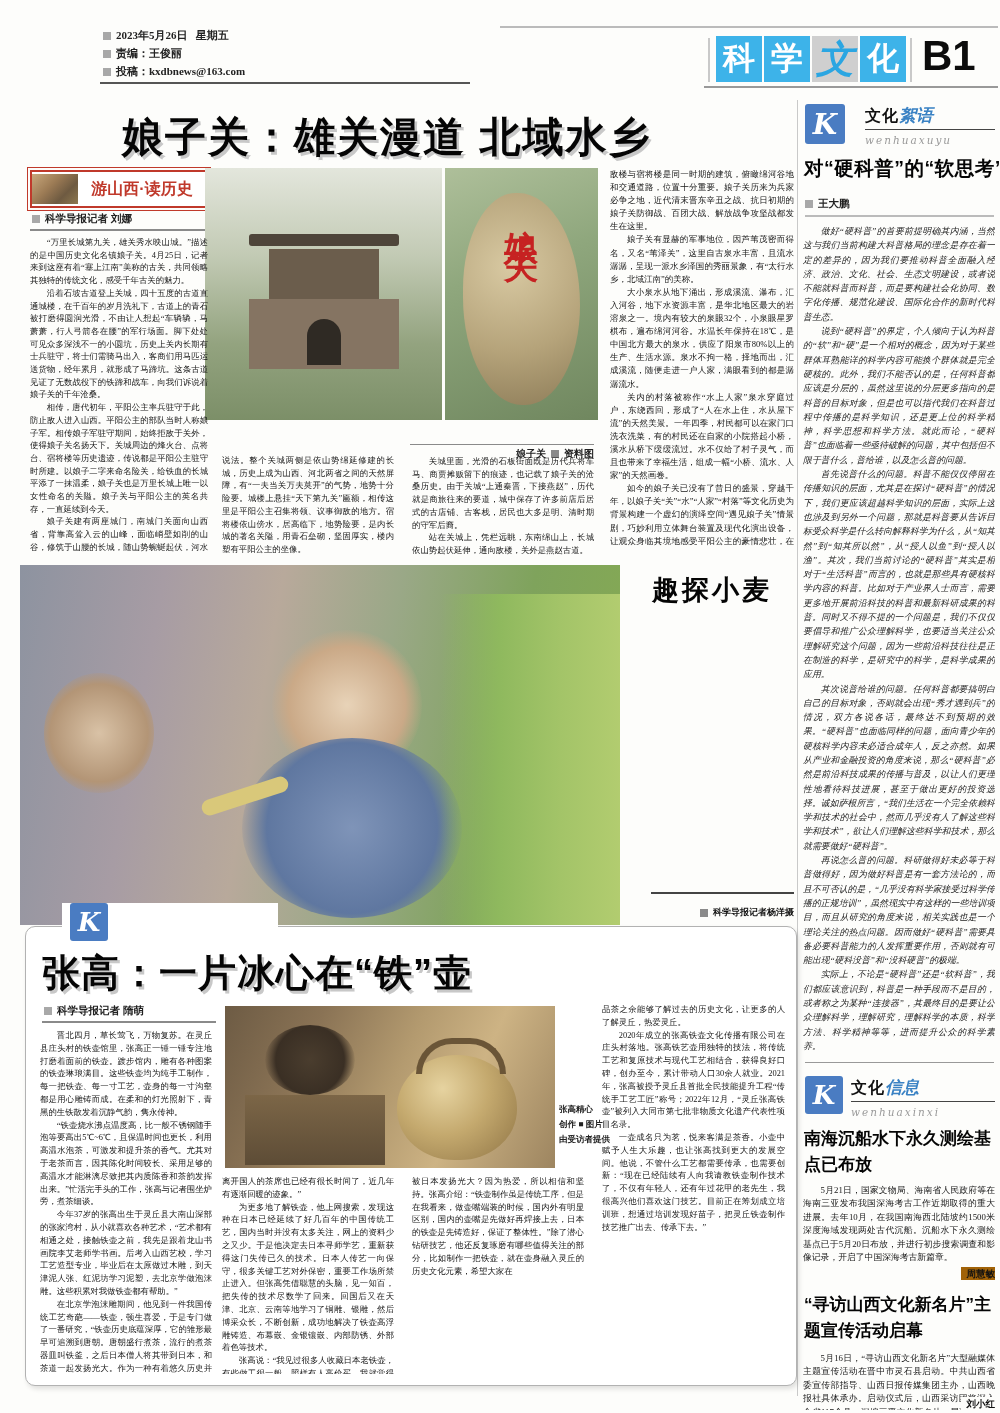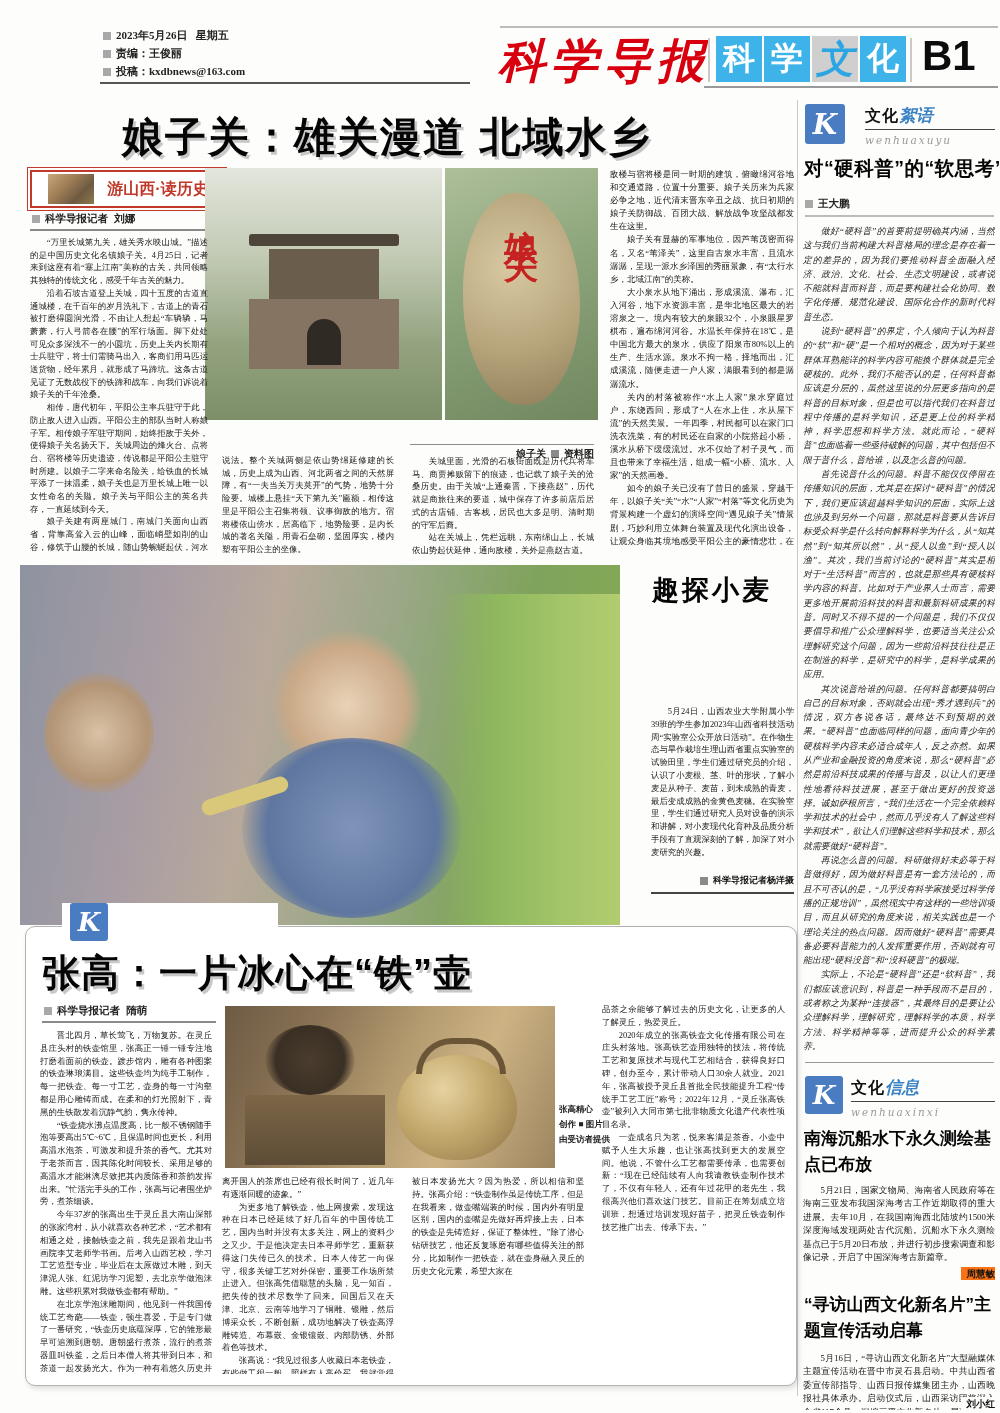--- a/index.html
+++ b/index.html
@@ -8,21 +8,21 @@
   .abs{position:absolute;}
   .hl{font-family:"Liberation Sans",sans-serif;font-weight:900;color:#050505;}
   .shadow{text-shadow:2.5px 2.5px 0 #c8c8c8;}
   .rule{background:#8a8a8a;}
   .sq{display:inline-block;width:8px;height:8px;background:#a8a8a8;margin-right:5px;vertical-align:middle;}
   .sqd{display:inline-block;width:8px;height:8px;background:#8a8a8a;margin:0 5px;vertical-align:middle;}
   .jcol{text-align:justify;overflow:hidden;color:#161616;}
   .jcol p{margin:0;padding:0;text-indent:2em;}
   .cont p:first-child{text-indent:0;}
   .kai p{font-style:italic;}
-  .byline{font-family:Liberation Mono, monospace;font-weight:bold;font-size:10.5px;color:#222;}
+  .byline{font-family:Liberation Sans, sans-serif;font-weight:bold;font-size:10.5px;color:#222;}
   .kbox{background:#4a7cc2;color:#fff;font-family:"DejaVu Serif",serif;font-weight:bold;font-style:italic;
         display:flex;align-items:center;justify-content:center;border-radius:3px;}
   .secrow{display:flex;align-items:flex-start;gap:8px;background:#fdfdfb;}
   .secttl{font-family:"Liberation Sans",sans-serif;font-weight:900;font-size:16px;color:#111;letter-spacing:1px;}
   .secblue{color:#3a82c4;font-style:italic;font-family:"DejaVu Serif",serif;font-weight:bold;}
   .pinyin{font-family:"DejaVu Serif",serif;font-style:italic;color:#9a9a9a;letter-spacing:2px;font-size:10.5px;}
   .blockchar{width:46px;height:46px;display:flex;align-items:center;justify-content:center;
              font-family:"Liberation Sans",sans-serif;font-weight:900;font-size:32px;color:#fff;background:#3db3e9;}
   .caption{font-family:"Liberation Sans",sans-serif;font-weight:bold;color:#222;margin-top:20px;}
   .caption p{margin:0;text-indent:0;}
@@ -36,38 +36,37 @@
 
   <div class="abs" style="left:500px;top:26px;width:498px;height:2px;background:#bbb;"></div>
 
   <div class="abs" style="left:103px;top:26px;font-size:11px;font-weight:bold;color:#222;line-height:18px;">
     <div><span class="sq"></span><span>2023年5月26日</span>&nbsp;&nbsp;&nbsp;<span>星期五</span></div>
     <div><span class="sq"></span><span>责编：王俊丽</span></div>
     <div><span class="sq"></span><span>投稿：kxdbnews@163.com</span></div>
   </div>
   <div class="abs" style="left:100px;top:82px;width:370px;height:2px;background:#555;"></div>
 
-  <div class="abs" style="left:498px;top:30px;font-family:'DejaVu Serif',serif;font-style:italic;font-weight:bold;font-size:47px;color:#d8000f;letter-spacing:6px;">科学导报</div>
 
   <div class="abs vline" style="left:708px;top:38px;width:2px;height:44px;"></div>
   <div class="abs" style="left:716px;top:36px;display:flex;gap:2px;">
     <div class="blockchar">科</div>
     <div class="blockchar">学</div>
     <div class="blockchar" style="background:#cfcfcf;color:#2ba6e2;font-family:'DejaVu Serif',serif;font-style:italic;font-size:38px;">文</div>
     <div class="blockchar">化</div>
   </div>
   <div class="abs vline" style="left:910px;top:38px;width:2px;height:44px;"></div>
   <div class="abs" style="left:922px;top:32px;font-family:Liberation Sans, sans-serif;font-weight:bold;font-size:42px;color:#0c0c0c;">B1</div>
   <div class="abs" style="left:704px;top:86px;width:294px;height:2px;background:#999;"></div>
 
   <div class="abs vline" style="left:797px;top:100px;width:1px;height:1296px;"></div>
 
   <div class="abs hl shadow" style="left:122px;top:110px;width:600px;font-size:41px;letter-spacing:2px;white-space:nowrap;">娘子关：雄关漫道  北域水乡</div>
 
-  <div class="abs" style="left:30px;top:170px;width:174px;height:34px;border:2px solid #c0392b;outline:1px solid #c0392b;outline-offset:2px;display:flex;align-items:center;background:#fff;padding-left:16px;">
+  <div class="abs" style="left:30px;top:170px;width:174px;height:34px;border:2px solid #c0392b;outline:1px solid #c0392b;outline-offset:2px;display:flex;align-items:center;background:#fff;">
     <div style="width:46px;height:30px;background:linear-gradient(135deg,#c9a87c 0%,#9c7b55 40%,#6e5a41 70%,#8d784f 100%);"></div>
     <div style="flex:1;text-align:center;color:#c0392b;font-family:'Liberation Sans',sans-serif;font-weight:900;font-size:16px;">游山西·读历史</div>
   </div>
 
   <div class="abs byline" style="left:32px;top:212px;">
     <span class="sq"></span><span>科学导报记者  刘娜</span>
   </div>
   <div class="abs rule" style="left:30px;top:229px;width:178px;height:1.5px;"></div>
 
   <div class="abs" style="left:205px;top:168px;width:393px;height:252px;display:flex;gap:3px;">
@@ -110,24 +109,21 @@
 
   <div class="abs" style="left:20px;top:565px;width:600px;height:360px;overflow:hidden;background:linear-gradient(100deg,#8d93a0 0%,#a79ca4 22%,#b8a99b 40%,#9aa887 58%,#7fa35c 78%,#86ab52 100%);">
     <div style="position:absolute;left:42%;top:18%;width:150px;height:150px;background:radial-gradient(circle,#e8d3b8 0%,#caa987 55%,transparent 72%);border-radius:50%;"></div>
     <div style="position:absolute;left:37%;top:48%;width:220px;height:180px;background:radial-gradient(circle,#7f94b8 0%,#5f77a0 60%,transparent 80%);border-radius:50%;"></div>
     <div style="position:absolute;left:4%;top:30%;width:110px;height:120px;background:radial-gradient(circle,#d9c2a6 0%,#b39576 60%,transparent 78%);border-radius:50%;"></div>
     <div style="position:absolute;left:70%;top:8%;width:200px;height:340px;background:linear-gradient(90deg,transparent 0%,#8fb95e 30%,#a3c468 60%,#b7cf72 100%);"></div>
     <div style="position:absolute;left:30%;top:62%;width:90px;height:16px;background:#d9c87a;border-radius:8px;transform:rotate(-18deg);"></div>
   </div>
 
   <div class="abs hl" style="left:652px;top:572px;width:143px;font-size:27px;letter-spacing:3px;">趣探小麦</div>
-  <div class="abs jcol" style="left:651px;top:706px;width:143px;height:166px;font-size:8.4px;line-height:12.8px;">
-      <p>5月24日，山西农业大学附属小学39班的学生参加2023年山西省科技活动周“实验室公众开放日活动”。在作物生态与旱作栽培生理山西省重点实验室的试验田里，学生们通过研究员的介绍，认识了小麦根、茎、叶的形状，了解小麦是从种子、麦苗，到未成熟的青麦，最后变成成熟的金黄色麦穗。在实验室里，学生们通过研究人员对设备的演示和讲解，对小麦现代化育种及品质分析手段有了直观深刻的了解，加深了对小麦研究的兴趣。</p>
-    </div>
-  <div class="abs" style="left:651px;top:874px;width:143px;text-align:right;font-family:'Liberation Sans',sans-serif;font-weight:bold;font-size:9px;color:#111;">
+  <div class="abs" style="left:651px;top:906px;width:143px;text-align:right;font-family:'Liberation Sans',sans-serif;font-weight:bold;font-size:9px;color:#111;">
     <span class="sqd"></span><span>科学导报记者杨洋摄</span>
   </div>
   <div class="abs" style="left:651px;top:892px;width:143px;height:2px;background:#444;"></div>
 
   <div class="abs secrow" style="left:805px;top:104px;width:190px;">
     <div class="kbox" style="width:40px;height:40px;font-size:28px;">K</div>
     <div style="flex:1;margin-left:12px;">
       <div><span class="secttl">文化</span><span class="secblue" style="font-size:17px;">絮语</span></div>
       <div style="border-top:1.5px solid #444;margin-top:2px;"><span class="pinyin">wenhuaxuyu</span></div>
     </div>
@@ -155,21 +151,21 @@
       <div><span class="secttl">文化</span><span class="secblue" style="font-size:17px;text-align:center;">信息</span></div>
       <div style="border-top:1.5px solid #444;margin-top:2px;"><span class="pinyin">wenhuaxinxi</span></div>
     </div>
   </div>
 
   <div class="abs hl" style="left:804px;top:1126px;width:192px;font-size:17px;line-height:1.5;">南海沉船水下永久测绘基点已布放</div>
   <div class="abs jcol" style="left:803px;top:1184px;width:192px;height:96px;font-size:8.8px;line-height:13.4px;position:absolute;">
     <div>
         <p>5月21日，国家文物局、海南省人民政府等在海南三亚发布我国深海考古工作近期取得的重大进展。去年10月，在我国南海西北陆坡约1500米深度海域发现两处古代沉船。沉船水下永久测绘基点已于5月20日布放，并进行初步搜索调查和影像记录，开启了中国深海考古新篇章。</p>
       </div>
-    <div class="author" style="position:absolute;right:0;bottom:0;background:#f97316;padding-left:6px;">周慧敏</div>
+    <div class="author" style="position:absolute;right:0;bottom:0;background:#a16207;padding-left:6px;">周慧敏</div>
   </div>
 
   <div class="abs hl" style="left:804px;top:1292px;width:192px;font-size:17px;line-height:1.5;">“寻访山西文化新名片”主题宣传活动启幕</div>
   <div class="abs jcol" style="left:803px;top:1352px;width:192px;height:58px;font-size:8.8px;line-height:13.4px;position:absolute;">
     <div>
         <p>5月16日，“寻访山西文化新名片”大型融媒体主题宣传活动在晋中市灵石县启动。中共山西省委宣传部指导、山西日报传媒集团主办，山西晚报社具体承办。启动仪式后，山西采访团将深入全省117个县，深挖三晋文化新名片，展现三晋魅力。</p>
       </div>
     <div class="author" style="position:absolute;right:0;bottom:0;background:#fdfdfb;padding-left:6px;">刘小红</div>
   </div>
 

